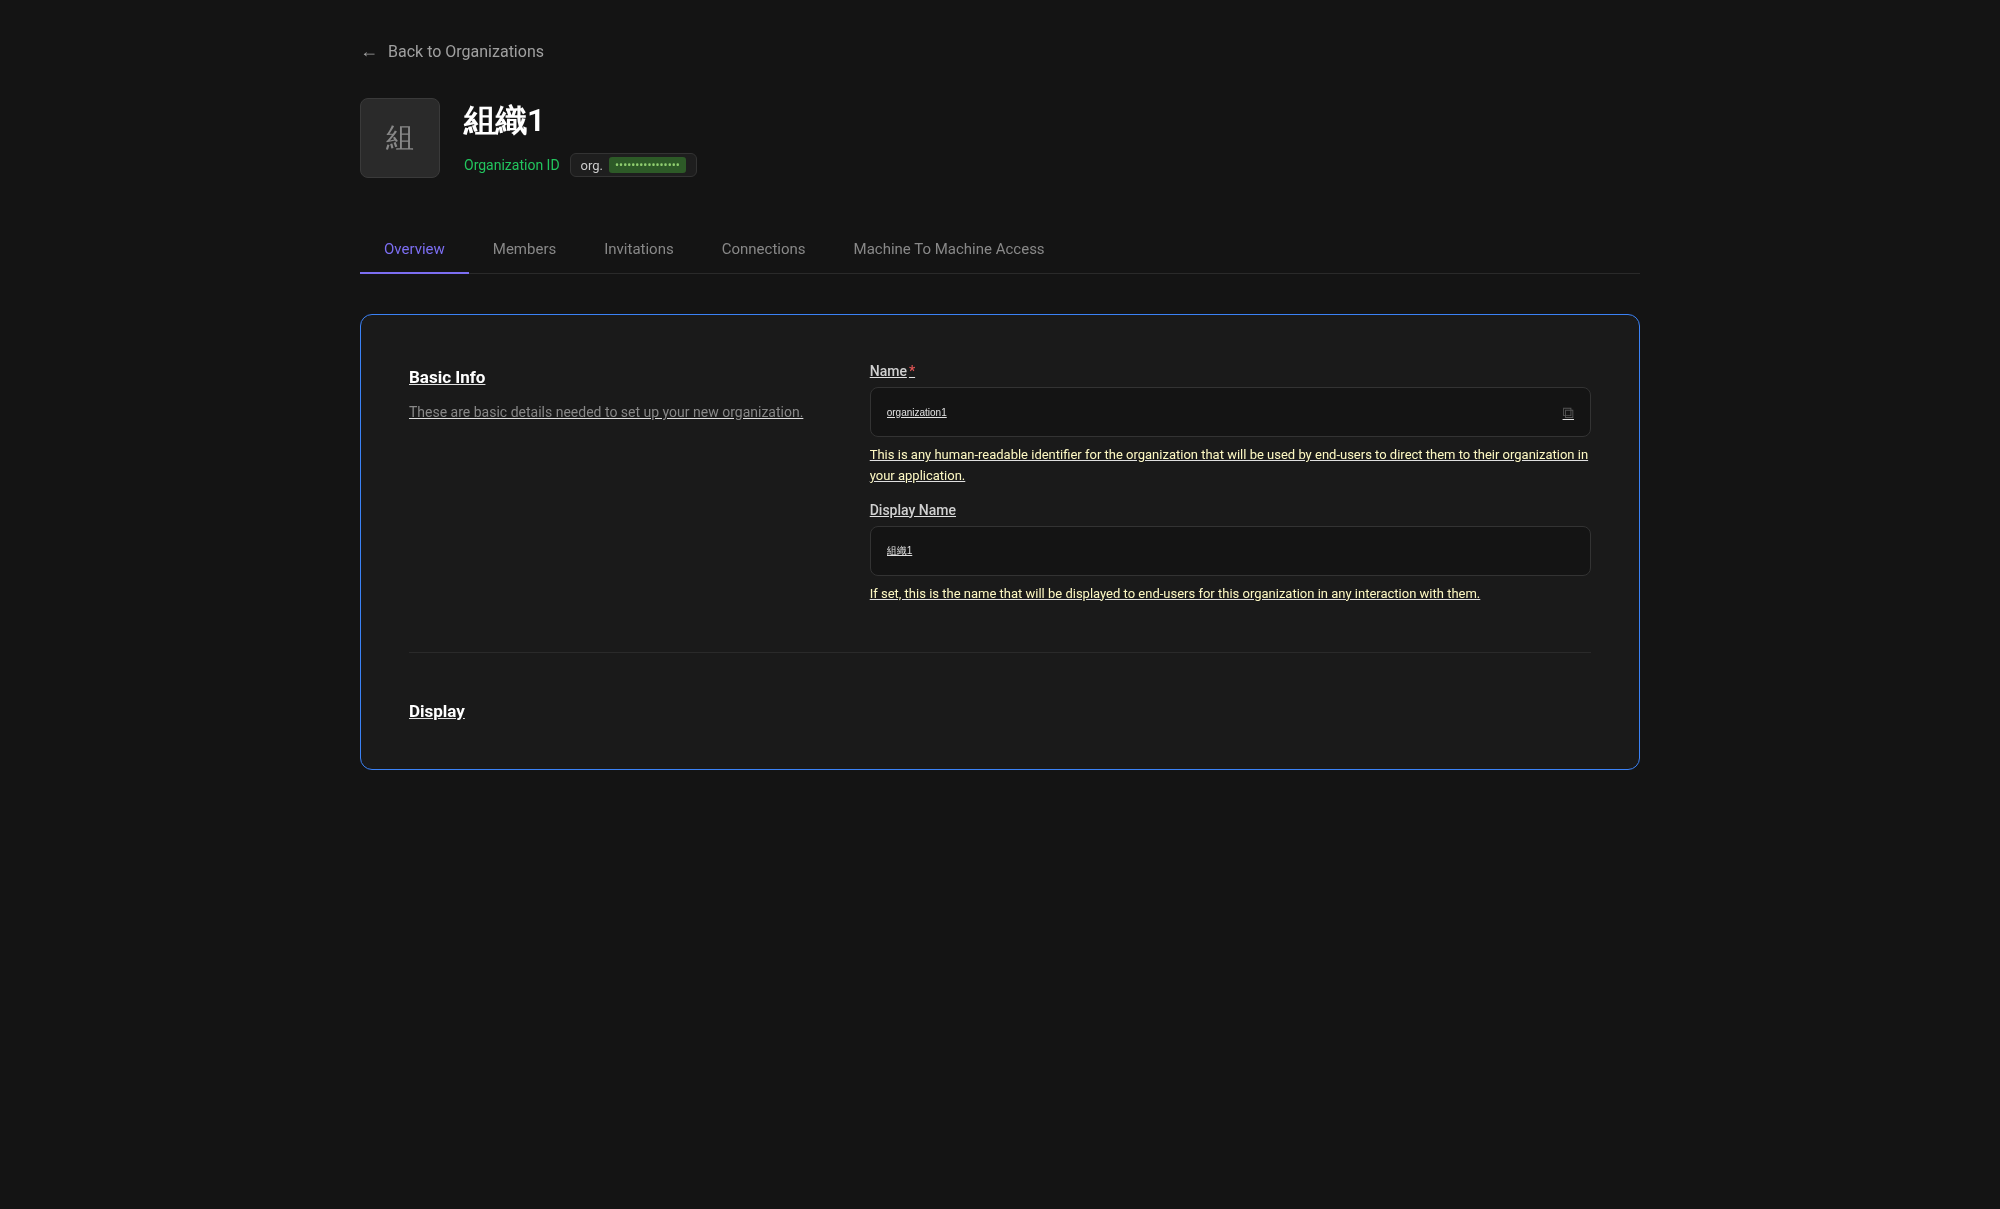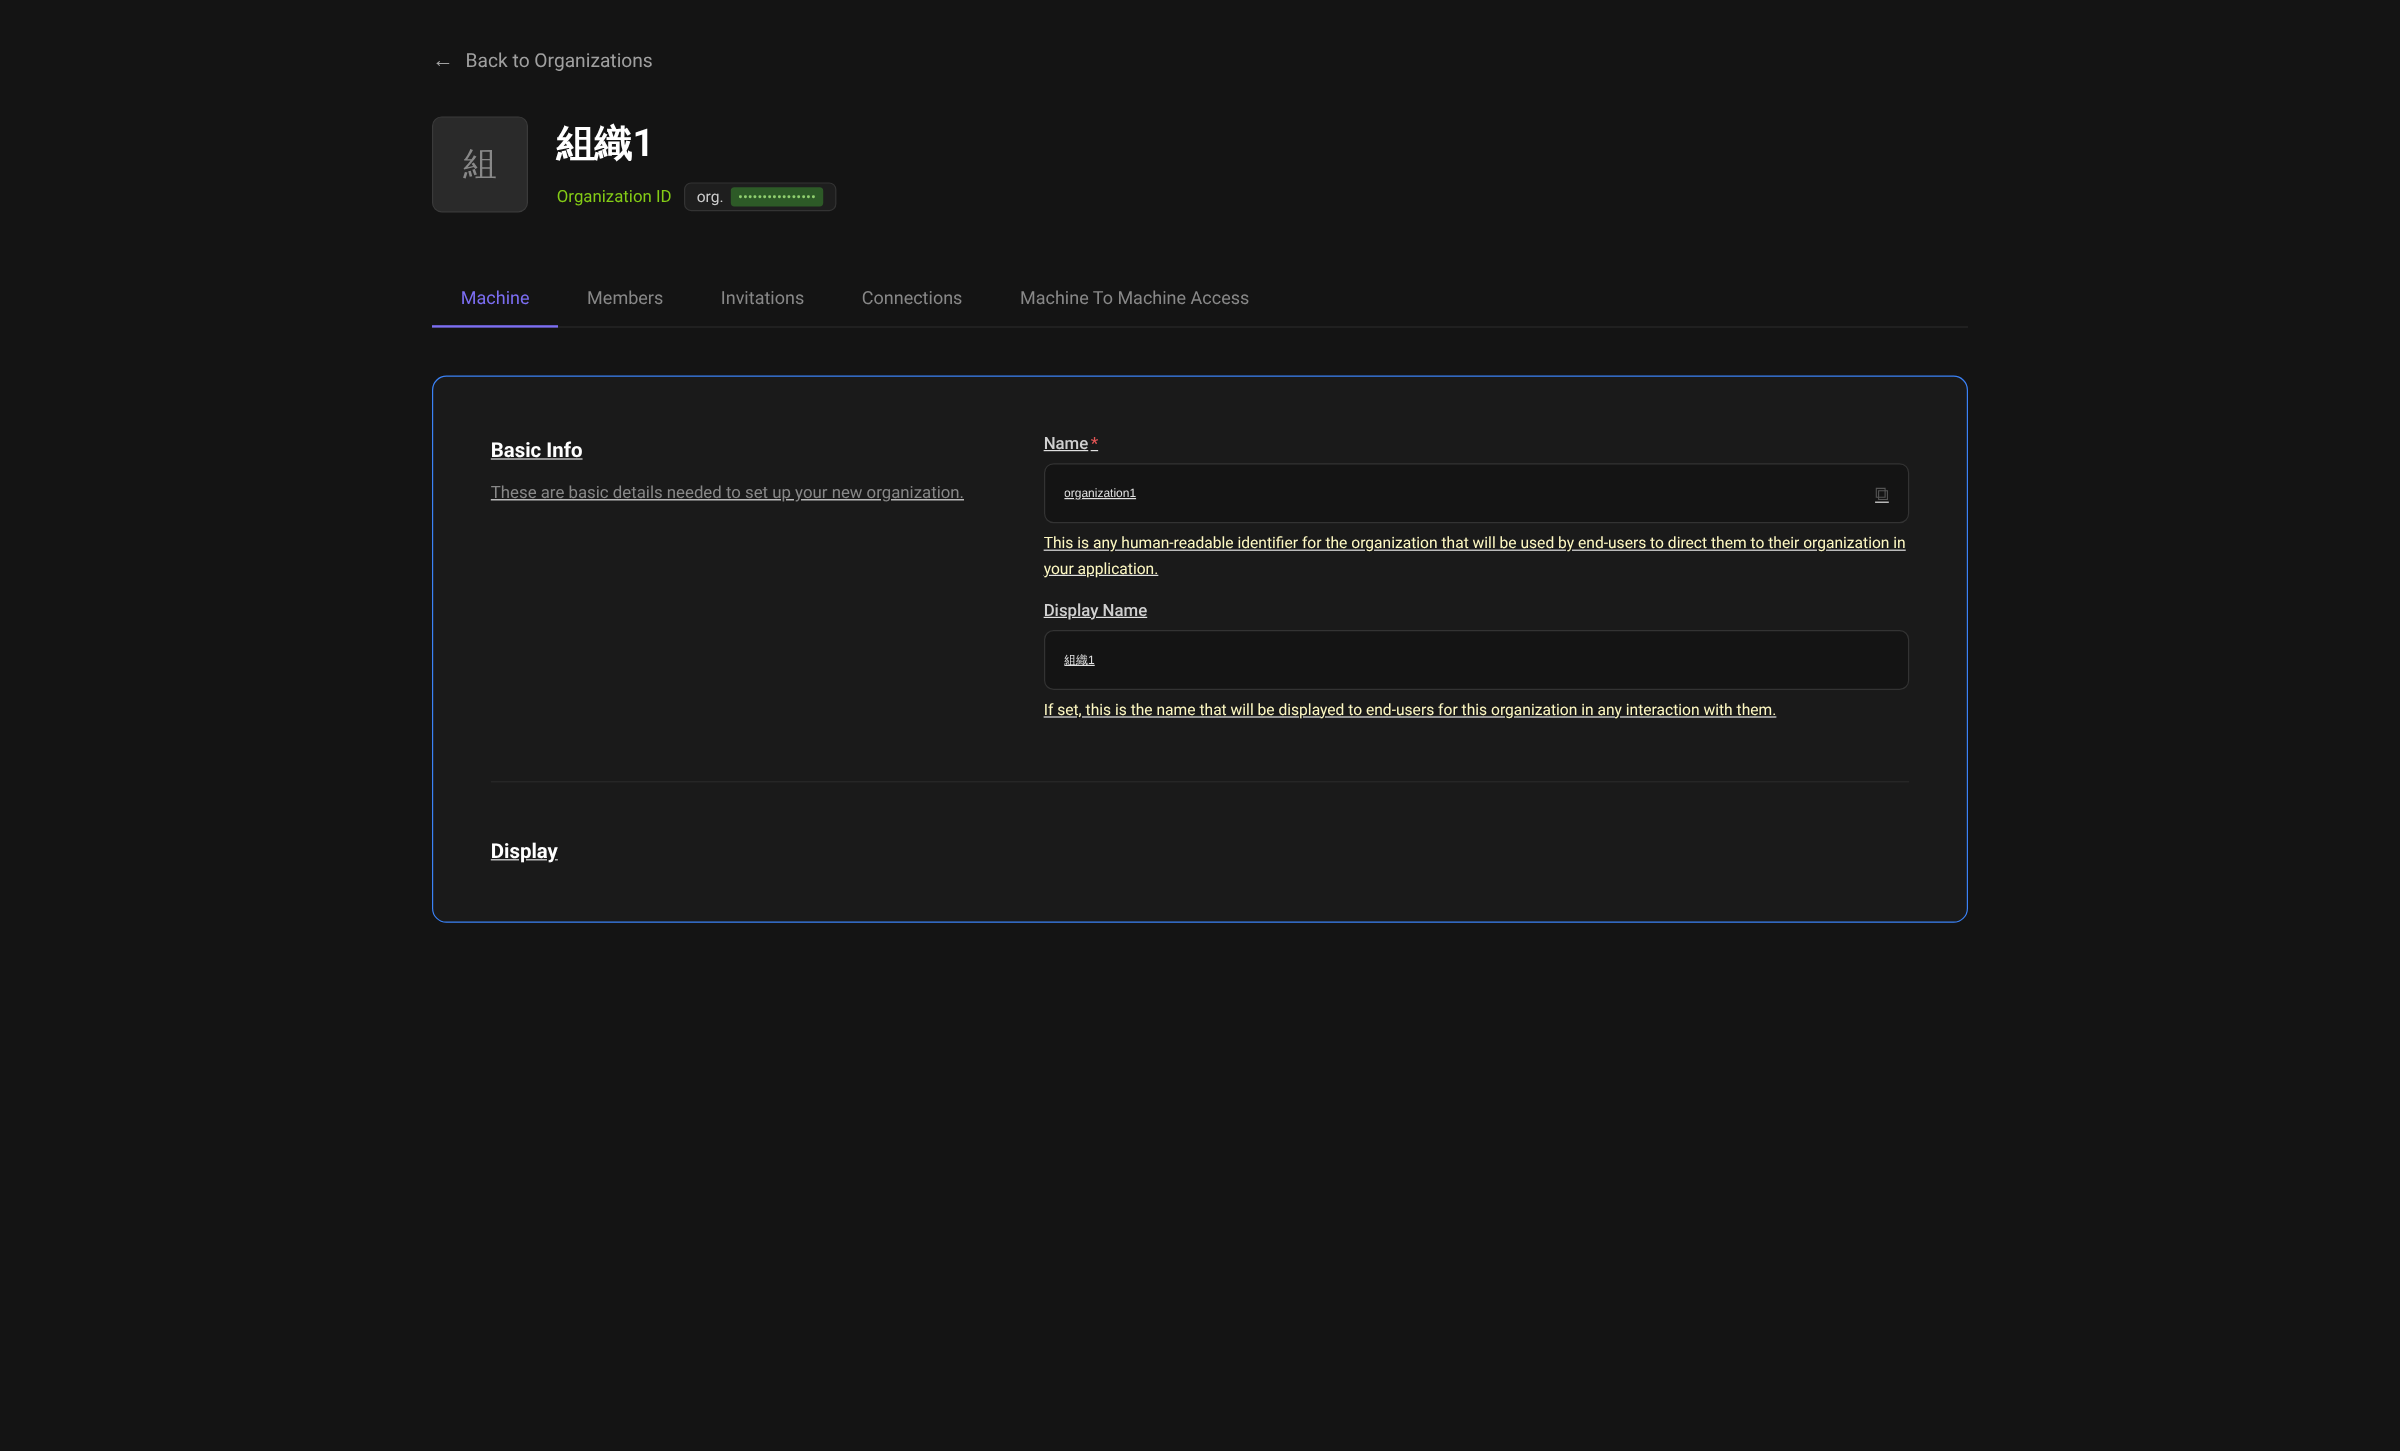--- a/index.html
+++ b/index.html
@@ -77,21 +77,21 @@
       letter-spacing: -0.5px;
     }
 
     .org-id-row {
       display: flex;
       align-items: center;
       gap: 10px;
     }
 
     .org-id-label {
-      color: #84cc16;
+      color: #22c55e;
       font-size: 14px;
     }
 
     .org-id-badge {
       background-color: #1e1e1e;
       border: 1px solid #333;
       border-radius: 6px;
       padding: 3px 10px;
       font-size: 13px;
       color: #ccc;
@@ -267,21 +267,21 @@
         <div class="org-id-badge">
           <span>org.</span>
           <span class="org-id-value">••••••••••••••••</span>
         </div>
       </div>
     </div>
   </div>
 
   <div class="tabs-container">
     <ul class="tabs-list">
-      <li class="tab-item active">Machine</li>
+      <li class="tab-item active">Overview</li>
       <li class="tab-item">Members</li>
       <li class="tab-item">Invitations</li>
       <li class="tab-item">Connections</li>
       <li class="tab-item">Machine To Machine Access</li>
     </ul>
   </div>
 
   <div class="content-card">
 
     <div class="card-section">

